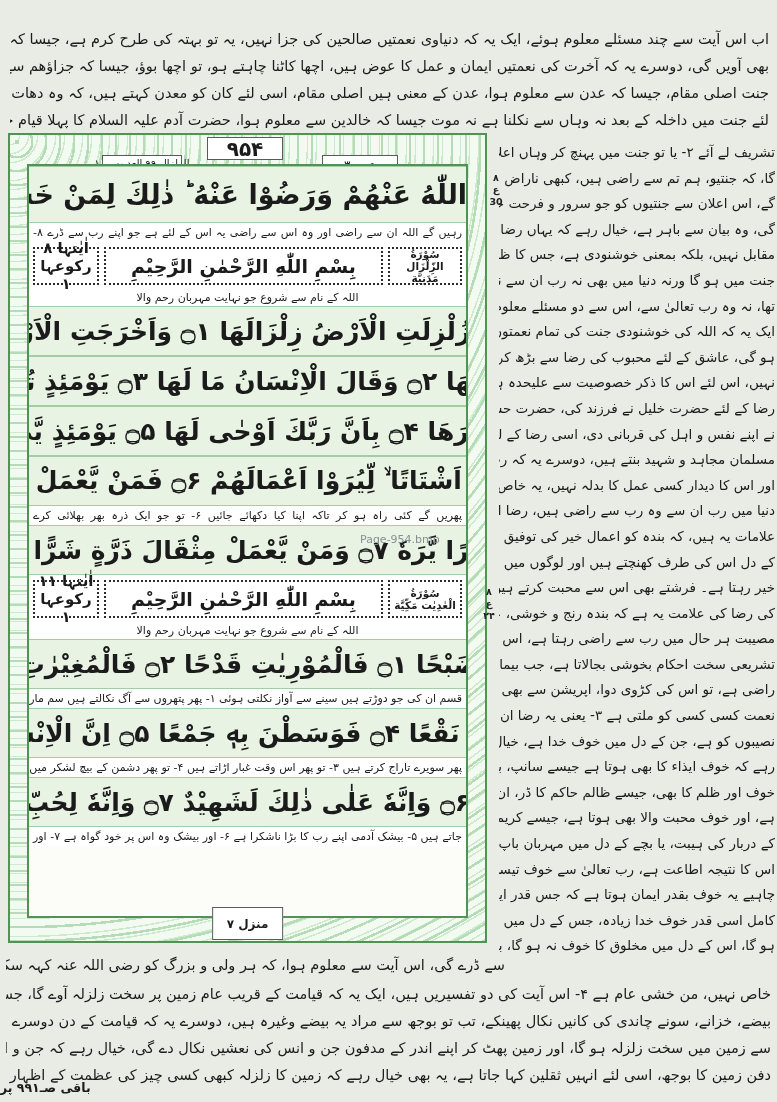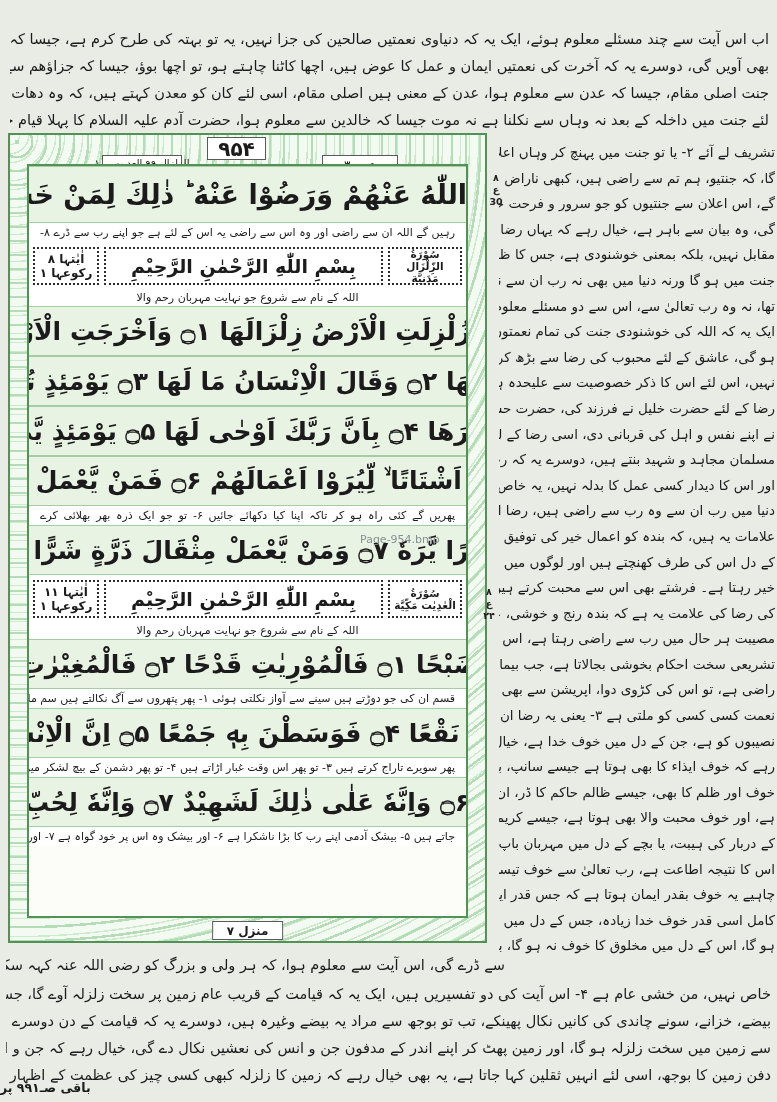--- a/index.html
+++ b/index.html
@@ -59,64 +59,64 @@
   }
 
   
   .hdr-box {
     position: absolute; top: 20px;
     background: #ffffff; border: 1px solid #5a5a5a;
     display: flex; align-items: center; justify-content: center;
     white-space: nowrap;
   }
   #juz-box    { left: 312px; width: 76px; height: 19px; font-size: 12px; }
-  #page-box   { left: 197px; width: 59px; height: 23px; top: 2px;
+  #page-box   { left: 197px; width: 76px; height: 23px; top: 2px;
                 font-size: 20px; font-weight: bold; letter-spacing: 2px; }
   #surah-ref-box { left: 92px; width: 80px; height: 17px; font-size: 10px; }
 
   
   .row-ar {
     background: #e9f3e4;
     border-top: 1px solid #a4cda4; border-bottom: 1px solid #a4cda4;
     display: flex; align-items: center; justify-content: center;
     font-size: 25px; font-weight: bold;
     white-space: nowrap; overflow: hidden;
     font-family: "DejaVu Serif", "DejaVu Sans", serif;
   }
   .h57 { height: 57px; font-size: 27px; }
   .h50 { height: 50px; }
   .row-ur {
     background: #ffffff;
     font-size: 11px; line-height: 19px; height: 19px;
-    padding: 0 11px;
+    padding: 0 4px;
     text-align: justify; text-align-last: justify;
     white-space: nowrap; overflow: hidden;
   }
   .h17 { height: 17px; line-height: 17px; text-align-last: center; }
 
   
   .row-sura {
     height: 47px; background: #fff;
     display: flex; align-items: center; justify-content: center;
     gap: 5px; padding: 2px 4px;
   }
   .starbox {
     border: 2px dotted #2a2a2a;
     background: #fff;
     display: flex; align-items: center; justify-content: center;
     text-align: center;
   }
   .sura-name    { font-size: 10.5px; font-weight: bold; width: 74px; height: 38px; padding: 1px 3px; }
   .sura-bsm     { font-size: 19px; font-weight: bold; height: 38px; padding: 0 16px; flex: 1; }
-  .sura-info    { font-size: 12px; font-weight: bold; width: 66px; height: 38px; padding: 1px 2px; }
+  .sura-info    { font-size: 15px; font-weight: bold; width: 66px; height: 38px; padding: 1px 2px; }
 
   #manzil-box {
     position: absolute; bottom: 1px; left: 50%; transform: translateX(-50%);
     background: #fff; border: 1px solid #5a5a5a;
-    font-size: 12px; font-weight: bold; padding: 0 14px; height: 19px;
+    font-size: 12px; font-weight: bold; padding: 0 14px; height: 33px;
     display: flex; align-items: center;
   }
 
   
   .gutter-marker {
     width: 18px; text-align: center;
     font-size: 9.5px; line-height: 12px; font-weight: bold;
     color: #222;
   }
   #gutter-marker-1 { left: 487px; top: 172px; }

